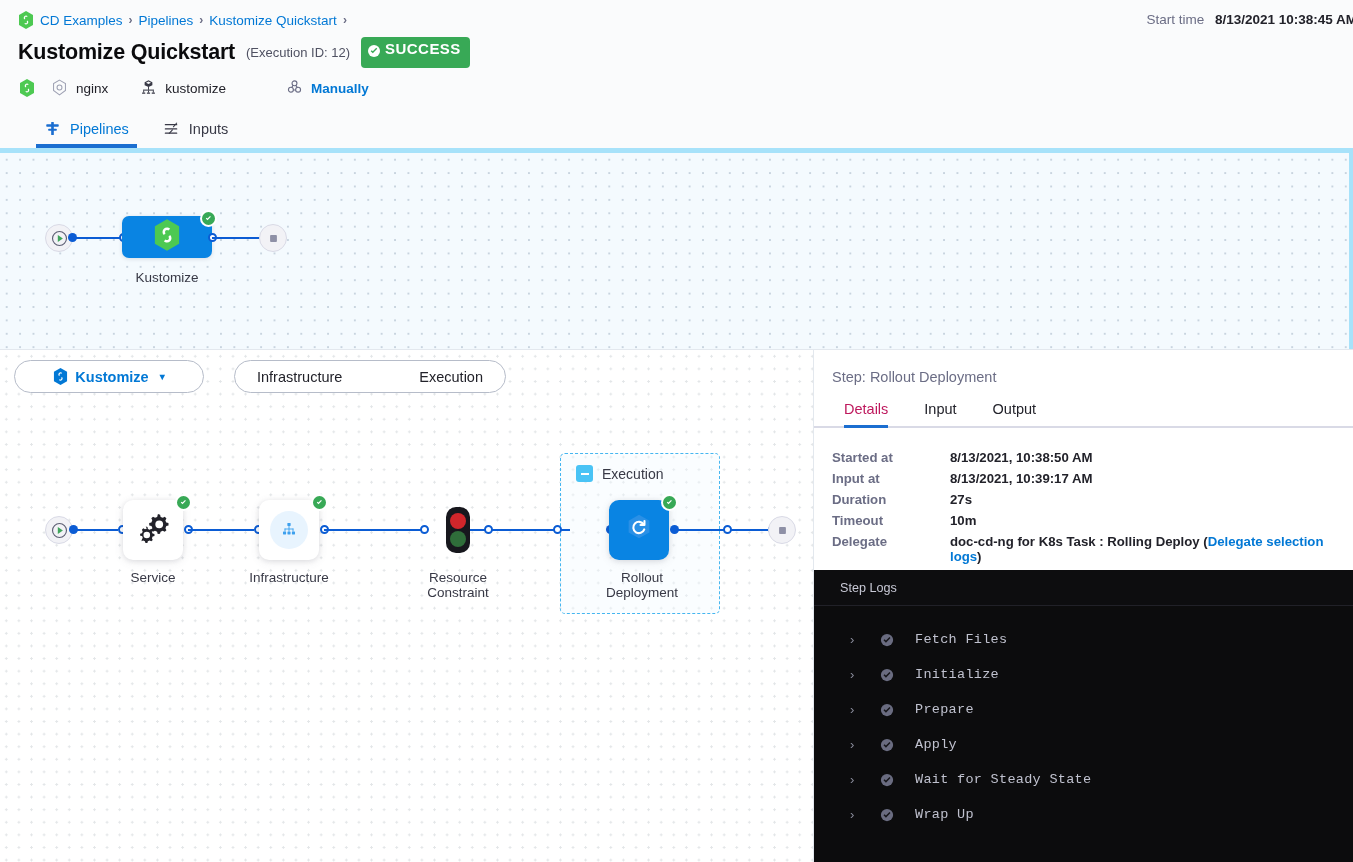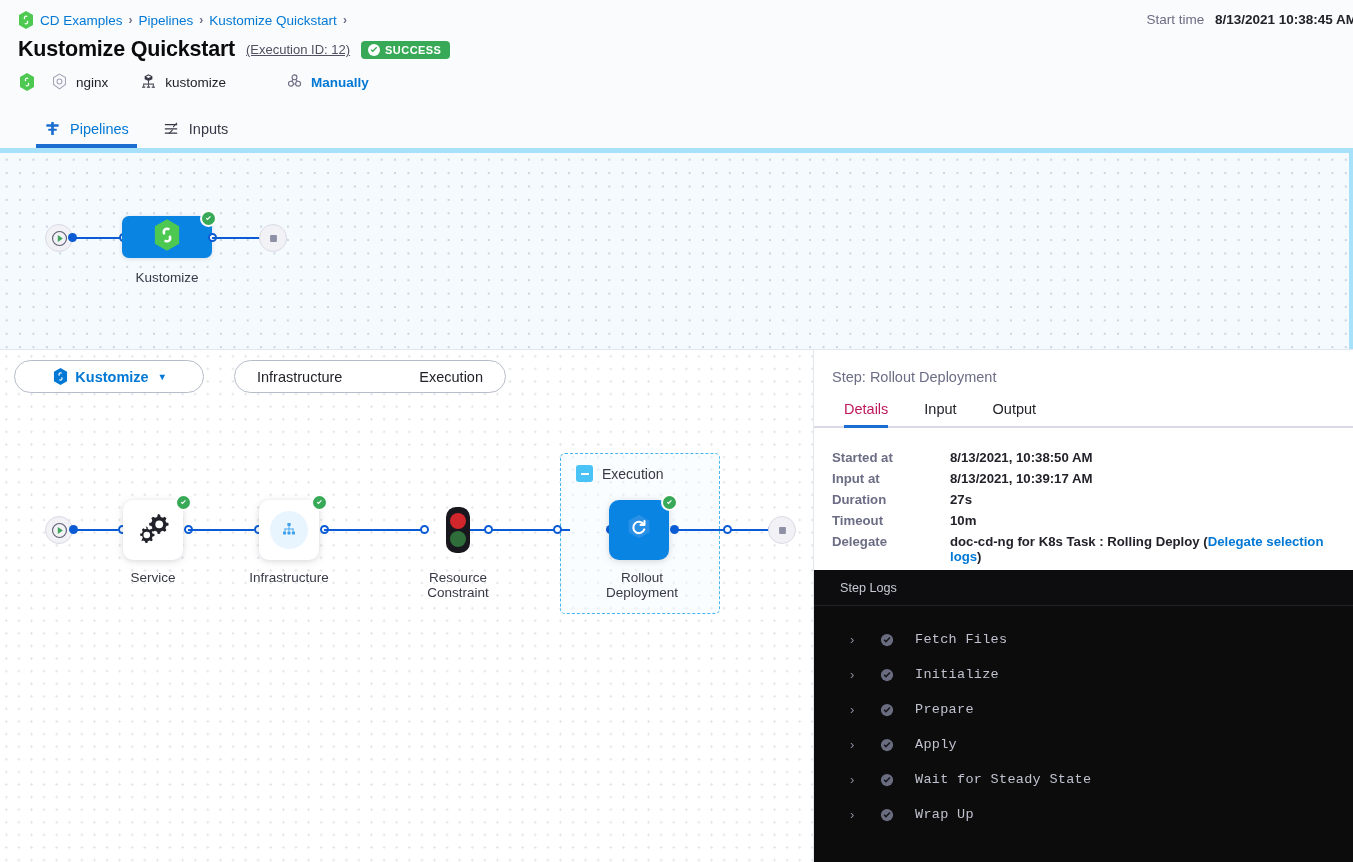--- a/index.html
+++ b/index.html
@@ -19,23 +19,23 @@
   .bc-sep { color:#6b6d85; font-size:12px; font-weight:600; }
   .hex-logo { width:16px; height:18px; display:inline-block; position:relative; flex:0 0 auto;}
   .hex-logo svg{display:block;}
 
   .starttime { position:absolute; right:-4px; top:12px; font-size:13.5px; white-space:nowrap; }
   .starttime .lbl { color:#6b6d85; margin-right:7px; }
   .starttime .val { color:#22222a; font-weight:700; }
 
   .titlerow { display:flex; align-items:center; gap:11px; padding: 8px 0 0 18px; }
   .title { font-size:21.5px; font-weight:700; letter-spacing:-0.2px; color:#0b0b0d; }
-  .execid { font-size:13px; color:#4f5162;text-decoration:underline; }
+  .execid { font-size:13px; color:#4f5162; }
   .badge { display:inline-flex; align-items:center; gap:5px; background:#38a956; color:#fff;
-           border-radius:4px; padding:3px 9px 3px 7px; font-size:11px; font-weight:700; letter-spacing:.45px; }
+           border-radius:4px; padding:3px 9px 11px 7px; font-size:15px; font-weight:700; letter-spacing:.45px; }
   .badge .ck { width:12px;height:12px; display:inline-block; }
 
   .metarow { display:flex; align-items:center; padding: 11px 0 0 18px; font-size:13.5px; color:#22222a; gap:0; }
   .meta-item { display:flex; align-items:flex-end; gap:8px; margin-right:32px; }
   .meta-item.manual { margin-left:28px; }
   .meta-item .mlabel { white-space:nowrap; }
   .meta-item .mlabel.link { color:#0278d5;font-weight:bold; }
   .micon { width:17px; height:17px; display:inline-flex; align-items:center; justify-content:center; flex:0 0 auto;}
 
   .tabs { display:flex; align-items:flex-end; gap:0; padding-left:36px; position:absolute; bottom:0; left:0; right:0; height:42px; }

